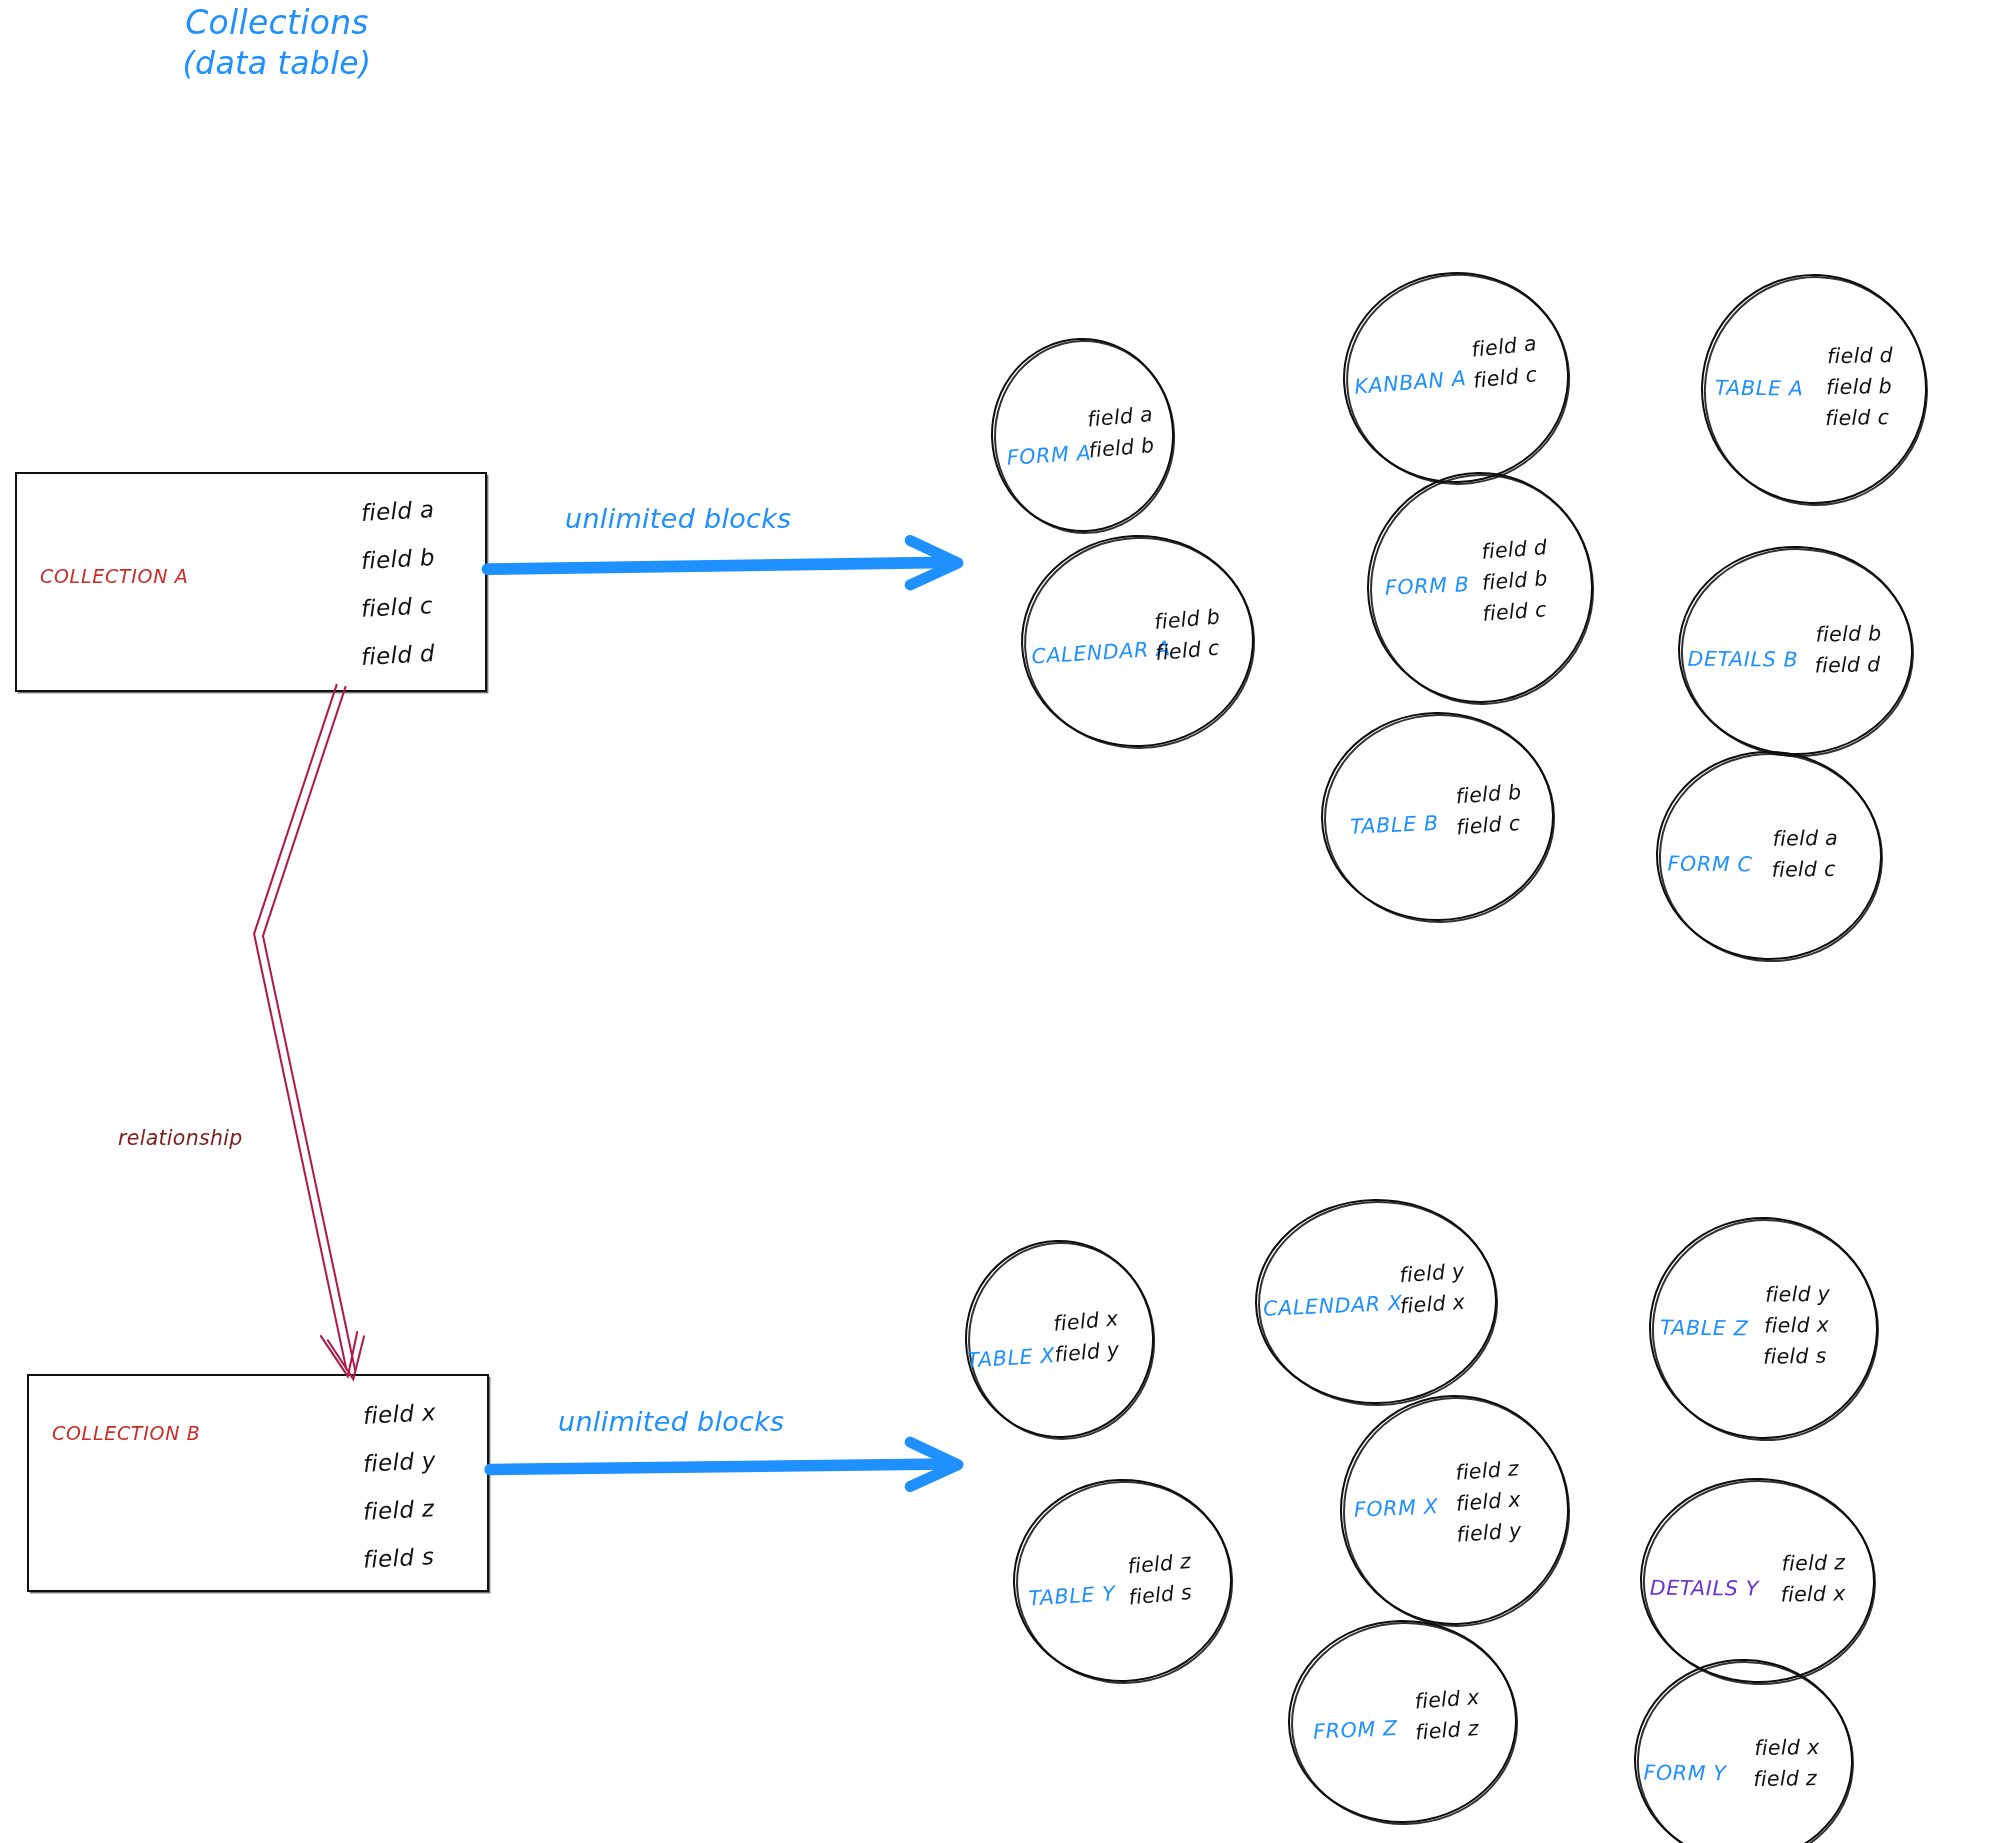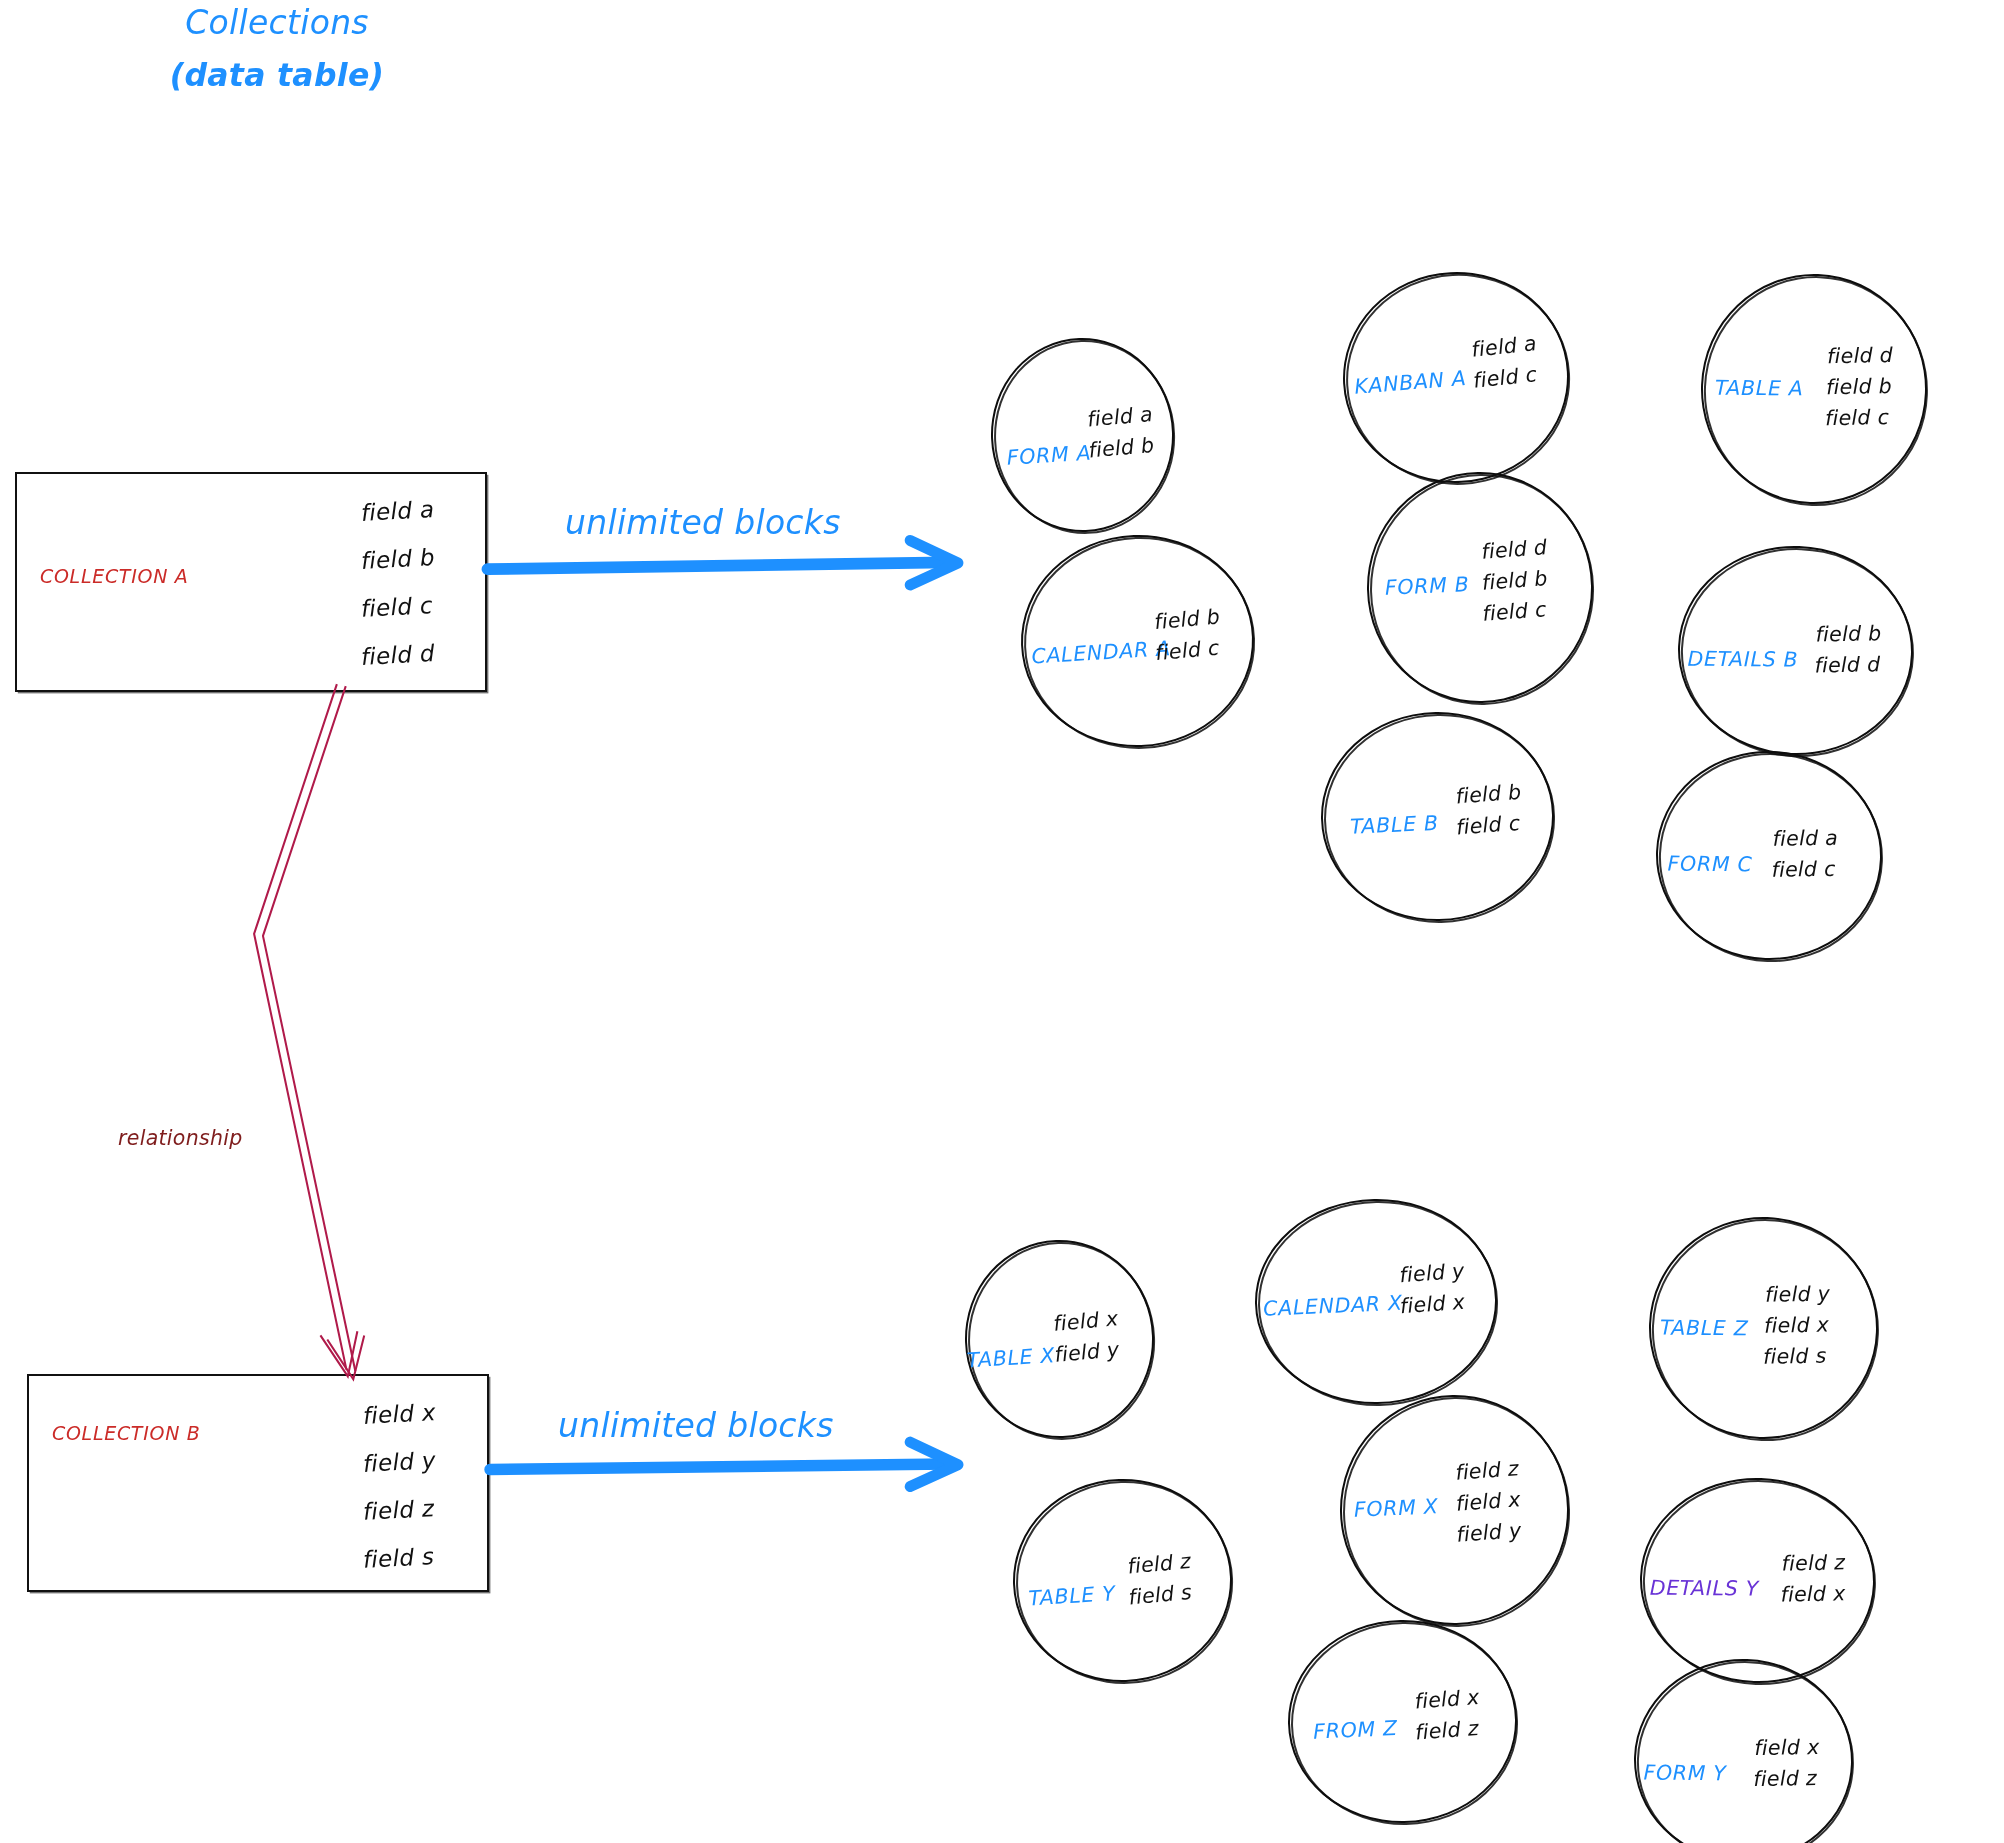--- a/index.html
+++ b/index.html
@@ -37,22 +37,22 @@
     white-space:nowrap;
   }
   .col-header .main{
     display:block;
     font-size:33px;
     font-weight:400;
   }
   .col-header .sub{
     display:block;
     font-size:31.5px;
-    font-weight:700;
-    margin-top:19px;
+    font-weight:400;
+    margin-top:7px;
   }
 
   
   .collection-box{
     box-sizing:border-box;
     border:2.7px solid #111111;
     background:#ffffff;
     box-shadow:2.1px 2.1px 0 -0.7px rgba(0,0,0,.55);
   }
   .collection-name{
@@ -63,21 +63,21 @@
   }
   .coll-field{
     color:#111111;
     font-size:23px;
     white-space:nowrap;
   }
 
   
   .arrow-label{
     color:#1e90ff;
-    font-size:33px;
+    font-size:27px;
     white-space:nowrap;
   }
   .rel-label{
     color:#7f1d1d;
     font-size:20.5px;
     white-space:nowrap;
   }
 
   
   .block{

